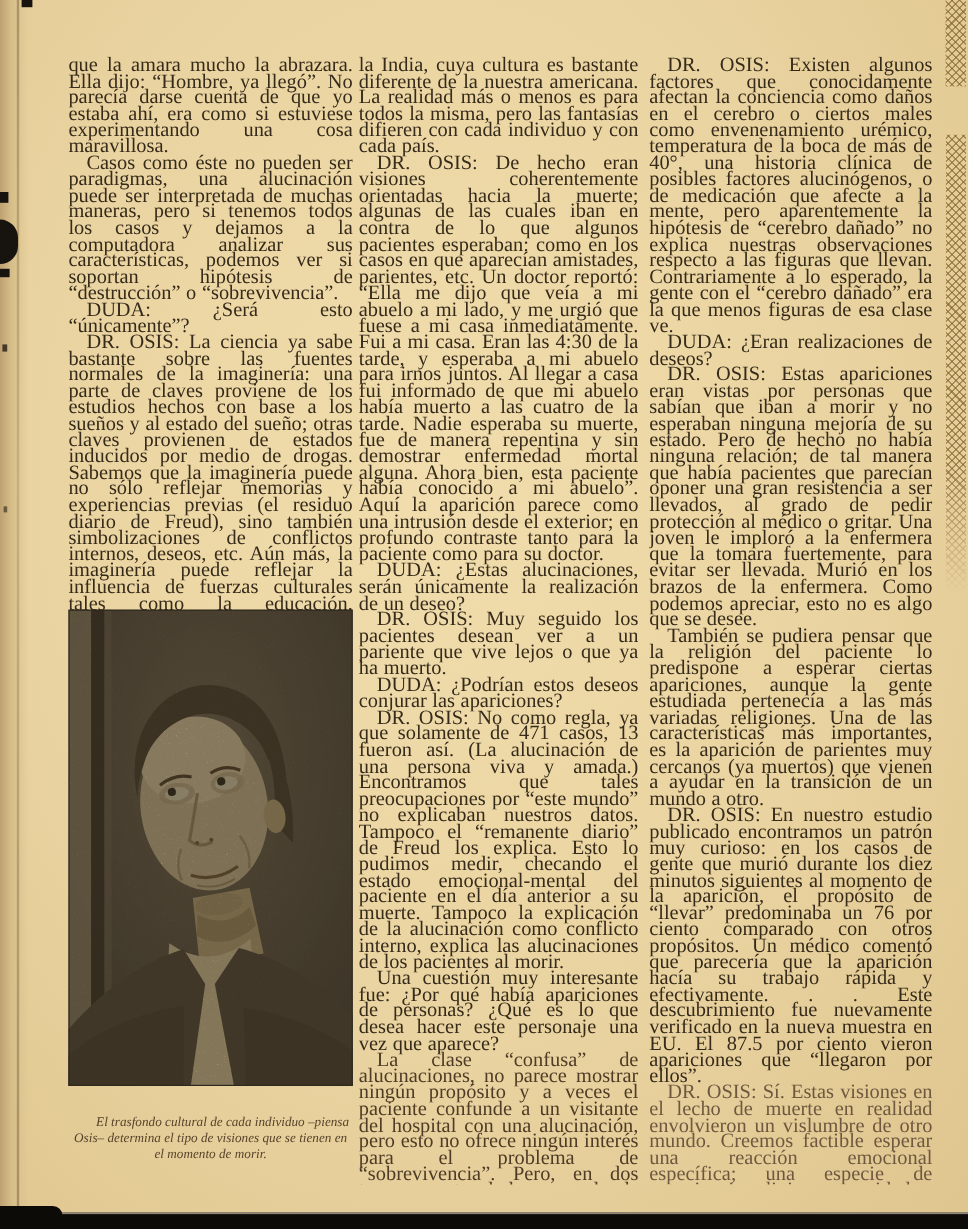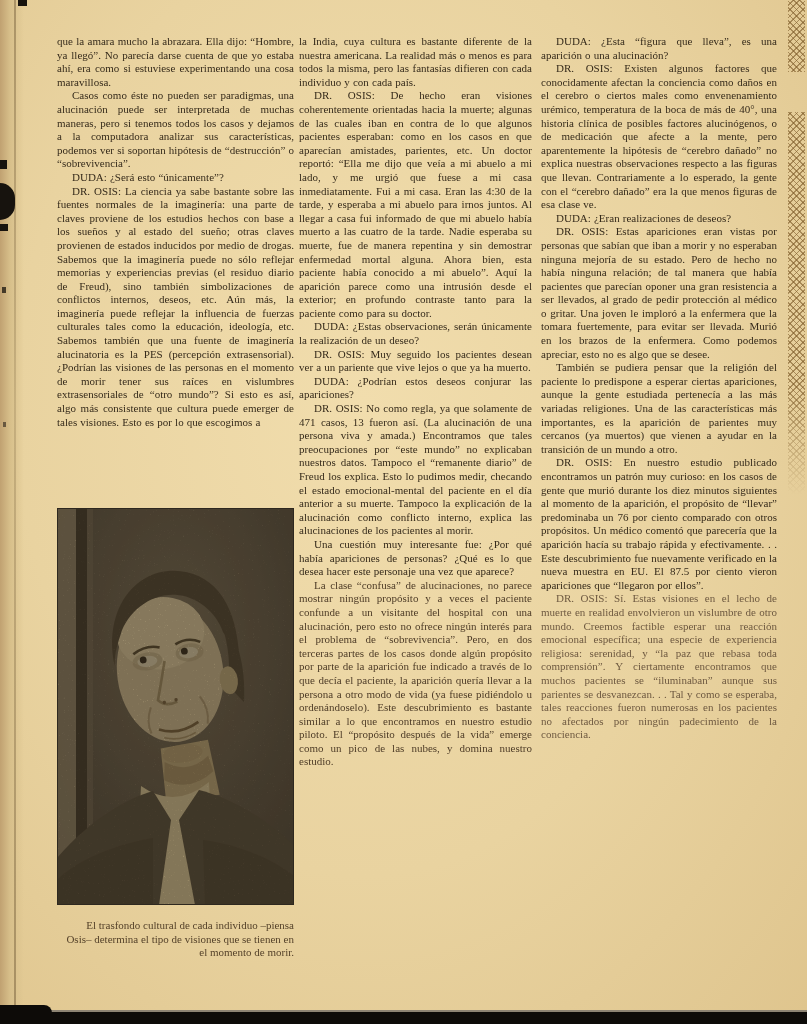--- a/index.html
+++ b/index.html
@@ -37,37 +37,37 @@
   
   .mark{position:absolute;background:#17130e;}
   .corner-mark{left:18px;top:0;width:9px;height:6px;}
   .dash-mark-1{left:0;top:160px;width:7px;height:9px;}
   .blob-mark{left:0;top:183px;width:15px;height:37px;border-radius:0 19px 19px 0;}
   .dash-mark-2{left:0;top:224px;width:8px;height:7px;}
   .speck-1{left:2px;top:287px;width:4px;height:6px;opacity:.75;}
   .speck-2{left:3px;top:422px;width:3px;height:5px;opacity:.55;}
   
   .col{
-    position:absolute;top:35px;width:237px;color:#362b1b;
-    font-size:11px;line-height:13.6px;text-align:justify;
+    position:absolute;top:47px;width:237px;color:#362b1b;
+    font-size:17px;line-height:13.6px;text-align:justify;
     word-spacing:.4px;
   }
   .col p{margin:0;text-indent:15px;}
   .col p.noindent{text-indent:0;}
   .col1{left:57px;height:474px;overflow:hidden;}
   .col2{left:299px;width:233px;height:940px;overflow:hidden;}
   .col3{left:541px;width:236px;height:940px;overflow:hidden;}
   .fade-light{color:#4e3c27;}
   .fade-heavy{color:#6e5940;filter:blur(.3px);}
   
   .photo-block{position:absolute;left:57px;top:508px;width:237px;}
   .photo{display:block;width:237px;height:397px;}
   .caption{
-    margin:14px 0 0 0;font-size:11px;line-height:13.5px;
-    color:#55422a;text-indent:20px;text-align:right;filter:blur(.2px);
+    margin:24px 0 0 0;font-style:italic;font-size:11px;line-height:13.5px;
+    color:#55422a;text-indent:20px;text-align:center;filter:blur(.2px);
   }
   .bottom-strip{position:absolute;left:0;right:0;bottom:0;height:12px;background:#0d0b08;}
   .bottom-strip::before{content:"";position:absolute;left:0;bottom:0;width:52px;height:19px;background:#0d0b08;border-radius:0 8px 0 0;}
 </style>
 </head>
 <body>
 
 <div class="page">
   <div class="paper">
     <div class="fold-line"></div>
@@ -154,30 +154,29 @@
         <rect width="237" height="397" filter="url(#grain)" opacity="0.42"></rect>
         <rect width="237" height="397" fill="#caa86b" opacity="0.13"></rect>
         <rect x="0.5" y="0.5" width="236" height="396" fill="none" stroke="#2e281f" stroke-width="1"></rect>
       </svg>
       <p class="caption">El trasfondo cultural de cada individuo –piensa Osis– determina el tipo de visiones que se tienen en el momento de morir.</p>
     </div>
 
     <div class="col col2">
       <p class="noindent">la India, cuya cultura es bastante diferente de la nuestra americana. La realidad más o menos es para todos la misma, pero las fantasías difieren con cada individuo y con cada país.</p>
       <p>DR. OSIS: De hecho eran visiones coherentemente orientadas hacia la muerte; algunas de las cuales iban en contra de lo que algunos pacientes esperaban: como en los casos en que aparecían amistades, parientes, etc. Un doctor reportó: “Ella me dijo que veía a mi abuelo a mi lado, y me urgió que fuese a mi casa inmediatamente. Fui a mi casa. Eran las 4:30 de la tarde, y esperaba a mi abuelo para irnos juntos. Al llegar a casa fui informado de que mi abuelo había muerto a las cuatro de la tarde. Nadie esperaba su muerte, fue de manera repentina y sin demostrar enfermedad mortal alguna. Ahora bien, esta paciente había conocido a mi abuelo”. Aquí la aparición parece como una intrusión desde el exterior; en profundo contraste tanto para la paciente como para su doctor.</p>
-      <p>DUDA: ¿Estas observaciones, serán únicamente la realización de un deseo?</p>
+      <p>DUDA: ¿Estas alucinaciones, serán únicamente la realización de un deseo?</p>
       <p>DR. OSIS: Muy seguido los pacientes desean ver a un pariente que vive lejos o que ya ha muerto.</p>
       <p>DUDA: ¿Podrían estos deseos conjurar las apariciones?</p>
       <p>DR. OSIS: No como regla, ya que solamente de 471 casos, 13 fueron así. (La alucinación de una persona viva y amada.) Encontramos que tales preocupaciones por “este mundo” no explicaban nuestros datos. Tampoco el “remanente diario” de Freud los explica. Esto lo pudimos medir, checando el estado emocional-mental del paciente en el día anterior a su muerte. Tampoco la explicación de la alucinación como conflicto interno, explica las alucinaciones de los pacientes al morir.</p>
       <p>Una cuestión muy interesante fue: ¿Por qué había apariciones de personas? ¿Qué es lo que desea hacer este personaje una vez que aparece?</p>
       <p class="fade-light">La clase “confusa” de alucinaciones, no parece mostrar ningún propósito y a veces el paciente confunde a un visitante del hospital con una alucinación, pero esto no ofrece ningún interés para el problema de “sobrevivencia”. Pero, en dos terceras partes de los casos donde algún propósito por parte de la aparición fue indicado a través de lo que decía el paciente, la aparición quería llevar a la persona a otro modo de vida (ya fuese pidiéndolo u ordenándoselo). Este descubrimiento es bastante similar a lo que encontramos en nuestro estudio piloto. El “propósito después de la vida” emerge como un pico de las nubes, y domina nuestro estudio.</p>
     </div>
 
     <div class="col col3">
-      <p>DUDA: ¿Esta “figura que lleva”, es una aparición o una alucinación?</p>
       <p>DR. OSIS: Existen algunos factores que conocidamente afectan la conciencia como daños en el cerebro o ciertos males como envenenamiento urémico, temperatura de la boca de más de 40°, una historia clínica de posibles factores alucinógenos, o de medicación que afecte a la mente, pero aparentemente la hipótesis de “cerebro dañado” no explica nuestras observaciones respecto a las figuras que llevan. Contrariamente a lo esperado, la gente con el “cerebro dañado” era la que menos figuras de esa clase ve.</p>
       <p>DUDA: ¿Eran realizaciones de deseos?</p>
       <p>DR. OSIS: Estas apariciones eran vistas por personas que sabían que iban a morir y no esperaban ninguna mejoría de su estado. Pero de hecho no había ninguna relación; de tal manera que había pacientes que parecían oponer una gran resistencia a ser llevados, al grado de pedir protección al médico o gritar. Una joven le imploró a la enfermera que la tomara fuertemente, para evitar ser llevada. Murió en los brazos de la enfermera. Como podemos apreciar, esto no es algo que se desee.</p>
       <p>También se pudiera pensar que la religión del paciente lo predispone a esperar ciertas apariciones, aunque la gente estudiada pertenecía a las más variadas religiones. Una de las características más importantes, es la aparición de parientes muy cercanos (ya muertos) que vienen a ayudar en la transición de un mundo a otro.</p>
       <p>DR. OSIS: En nuestro estudio publicado encontramos un patrón muy curioso: en los casos de gente que murió durante los diez minutos siguientes al momento de la aparición, el propósito de “llevar” predominaba un 76 por ciento comparado con otros propósitos. Un médico comentó que parecería que la aparición hacía su trabajo rápida y efectivamente. . .  Este descubrimiento fue nuevamente verificado en la nueva muestra en EU. El 87.5 por ciento vieron apariciones que “llegaron por ellos”.</p>
       <p class="fade-heavy">DR. OSIS: Sí. Estas visiones en el lecho de muerte en realidad envolvieron un vislumbre de otro mundo. Creemos factible esperar una reacción emocional específica; una especie de experiencia religiosa: serenidad, y “la paz que rebasa toda comprensión”. Y ciertamente encontramos que muchos pacientes se “iluminaban” aunque sus parientes se desvanezcan. . . Tal y como se esperaba, tales reacciones fueron numerosas en los pacientes no afectados por ningún padecimiento de la conciencia.</p>
     </div>
   </div>
 
   <div class="bottom-strip"></div>

